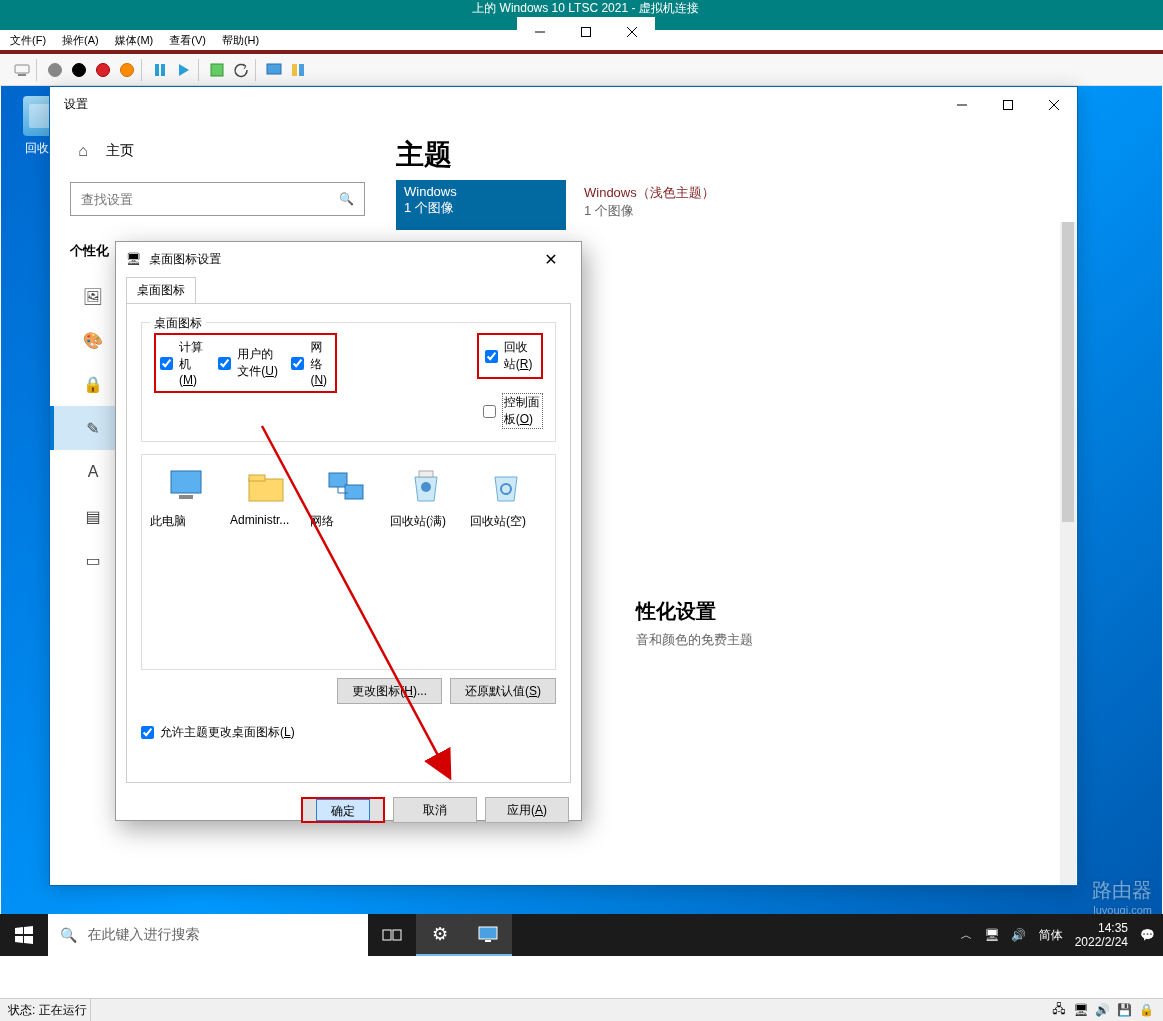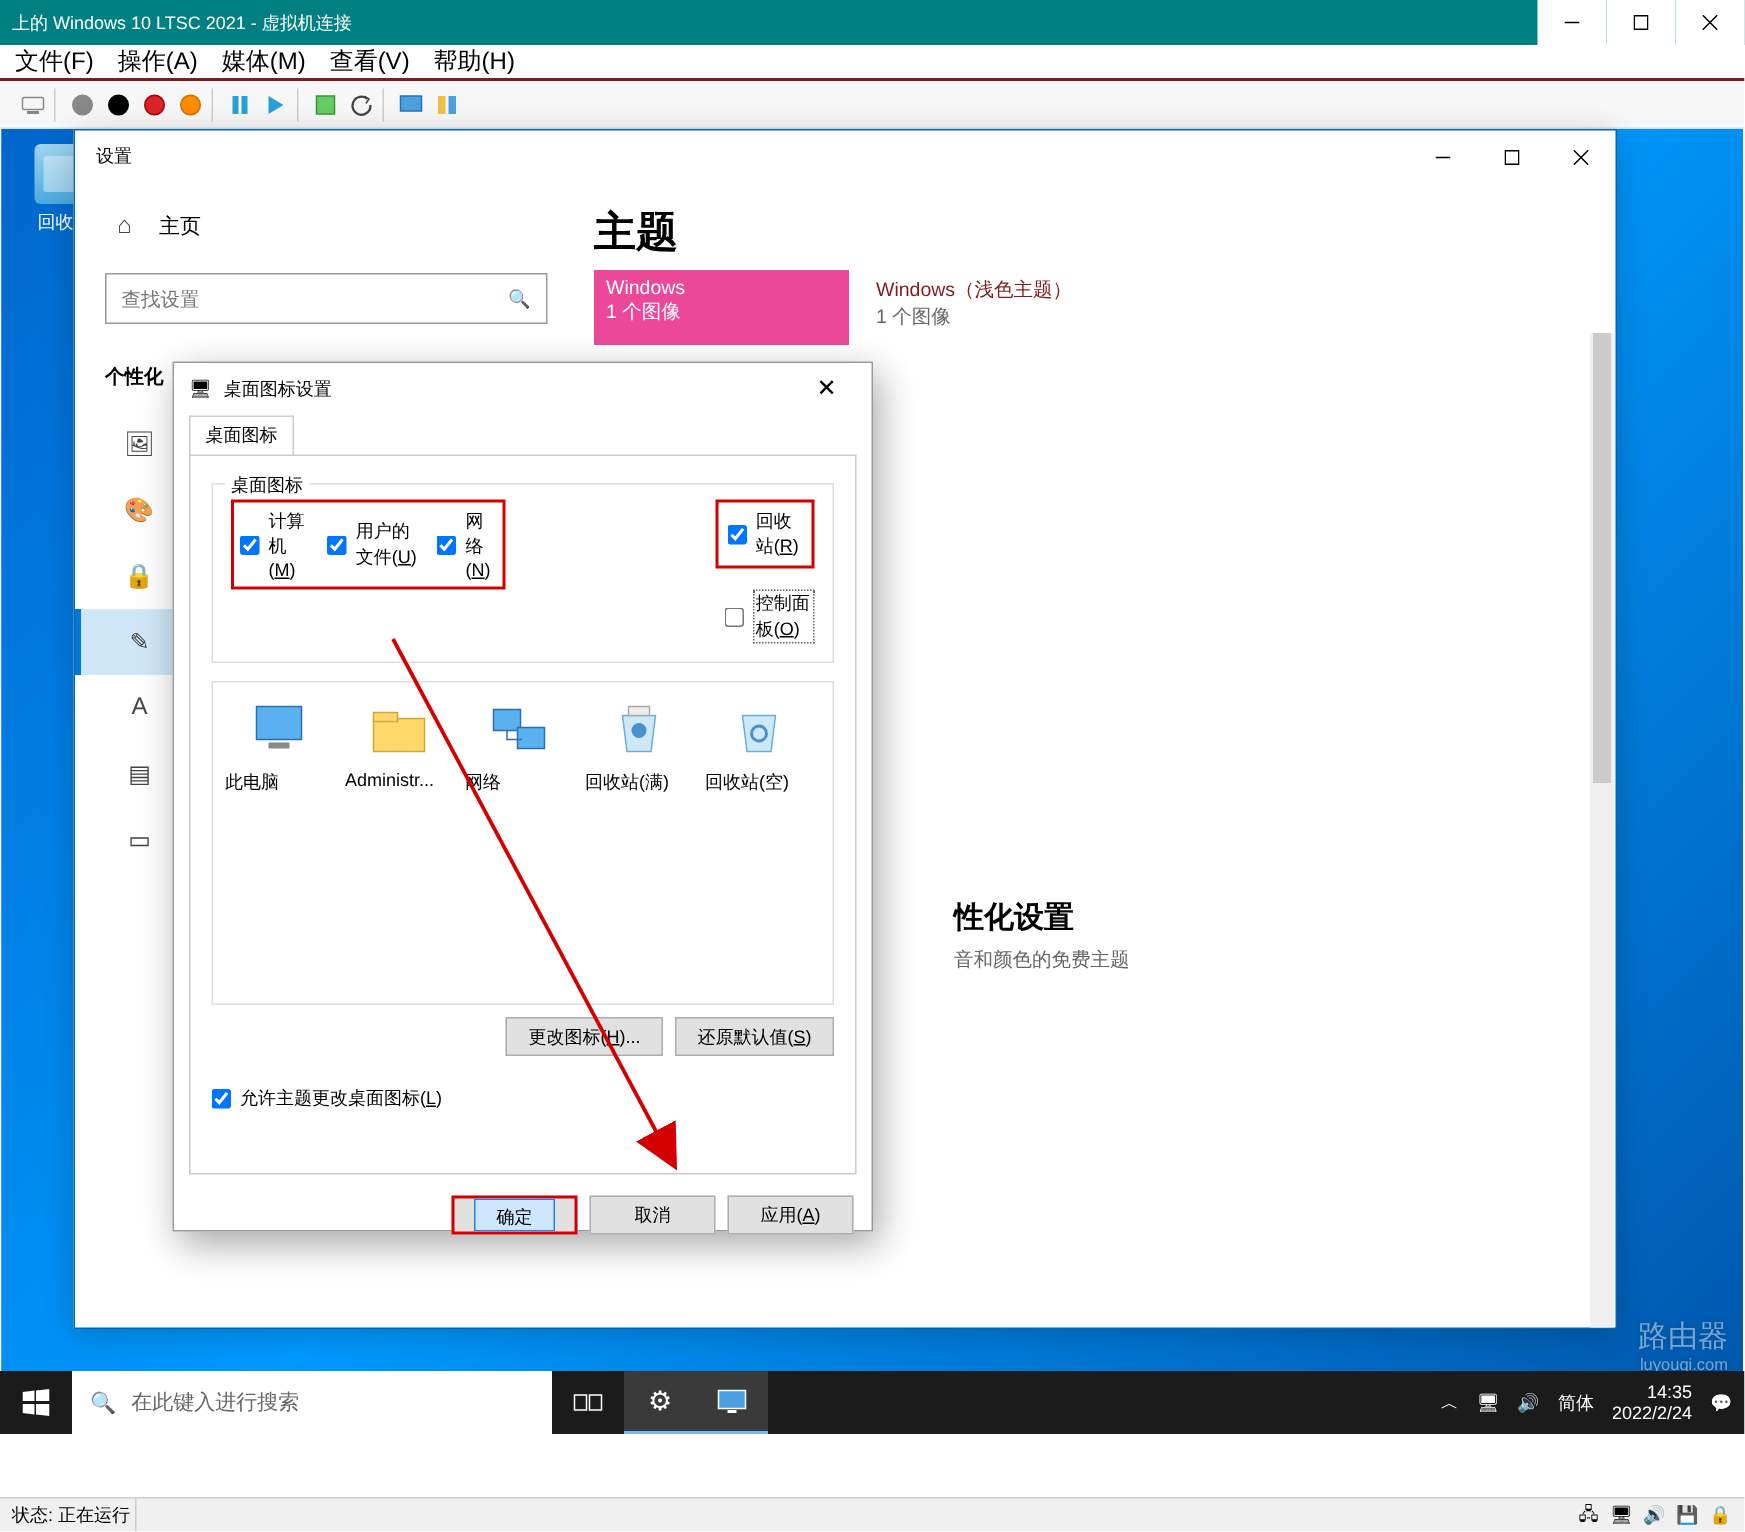--- a/index.html
+++ b/index.html
@@ -1,26 +1,26 @@
 <!DOCTYPE html>
 <html><head>
 <meta charset="utf-8">
 <style>
   * { box-sizing: border-box; margin: 0; padding: 0; font-family: "Microsoft YaHei", "Segoe UI", sans-serif; }
   body { width: 1163px; height: 1021px; background: #fff; overflow: hidden; position: relative; font-size: 12px; }
 
   
-  .vm-titlebar { height: 30px; background: #008080; display: flex; align-items: center; color: #fff; padding-left: 8px; }
+  .vm-titlebar { height: 30px; background: #008080; display: flex; align-items: center; color: #fff; padding-left: 8px; flex-direction: column; }
   .vm-titlebar .title-text { font-size: 12px; flex: 1; }
   .vm-titlebar .win-controls { display: flex; }
   .vm-titlebar .win-btn { width: 46px; height: 30px; display: flex; align-items: center; justify-content: center; color: #000; background: #fff; }
   .vm-titlebar .win-btn svg { width: 10px; height: 10px; }
 
   
-  .vm-menubar { height: 24px; background: #fff; display: flex; align-items: center; padding: 0 10px; gap: 16px; font-size: 16px; color: #000; border-bottom: 2px solid #7f1d1d;}
+  .vm-menubar { height: 24px; background: #fff; display: flex; align-items: center; padding: 0 10px; gap: 16px; font-size: 11px; color: #000; border-bottom: 4px solid #7f1d1d;}
   .vm-menubar span { cursor: default; }
 
   
   .vm-toolbar { height: 32px; background: #f7f7f7; display: flex; align-items: center; padding: 0 8px; gap: 4px; border-bottom: 1px solid #ddd; }
   .vm-toolbar .tb-group { display: flex; align-items: center; gap: 4px; padding: 0 4px; border-right: 1px solid #ccc; height: 22px;}
   .vm-toolbar .tb-group:last-child{border-right:none;}
   .tb-btn { width: 20px; height: 20px; display: flex; align-items: center; justify-content: center; }
   .circle-btn { width: 14px; height: 14px; border-radius: 50%; border: 1px solid #888; }
   .circle-btn.black { background: #000; border-color:#000;}
   .circle-btn.red { background: #d9252a; border-color:#a00;}
@@ -53,21 +53,21 @@
   .nav-item { display: flex; align-items: center; gap: 16px; height: 44px; padding: 0 14px; font-size: 14px; margin-left:-20px; margin-right:-20px; padding-left:34px;}
   .nav-item.selected { background: #d0e7f8; border-left: 4px solid #0078d4; padding-left:30px;}
   .nav-icon { width: 18px; height: 18px; display: flex; align-items: center; justify-content: center; font-size: 16px; color:#444;}
 
   .settings-main { flex: 1; padding: 14px 26px; position:relative;}
   .settings-main h1 { font-size: 28px; font-weight: 600; margin-bottom: 6px; }
   .theme-cards { display: flex; gap: 10px; margin-top: 2px;}
   .theme-card { width: 170px; font-size: 13px; padding:4px 8px 10px;}
   .theme-card .tname { color: #7f1d1d; }
   .theme-card .tcount { color: #666; }
-  .theme-card.sel{background:#ec4899; color:#fff;}
+  .theme-card.sel{background:#0369a1; color:#fff;}
   .theme-card.sel .tname,.theme-card.sel .tcount{color:#fff;}
 
   .more-heading{font-size:20px;font-weight:600;margin-top:18px;}
   .more-sub{color:#666;font-size:13px;margin-top:6px;}
 
   .scrollbar-v{position:absolute;right:1px;top:100px;bottom:0;width:16px;background:#f0f0f0;}
   .scrollbar-v .thumb{position:absolute;left:2px;right:2px;top:0;height:300px;background:#ccc;}
 
   
   .dlg { position: absolute; top: 155px; left: 114px; width: 467px; height: 580px; background: #fff; border: 1px solid #999; box-shadow: 4px 8px 24px rgba(0,0,0,0.35); }

